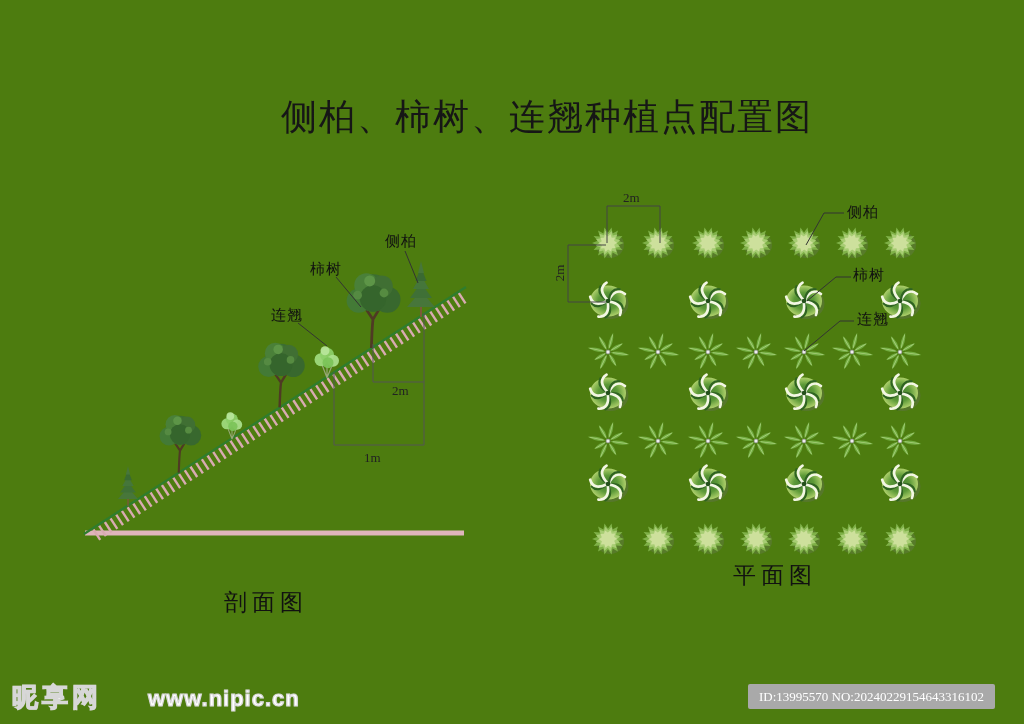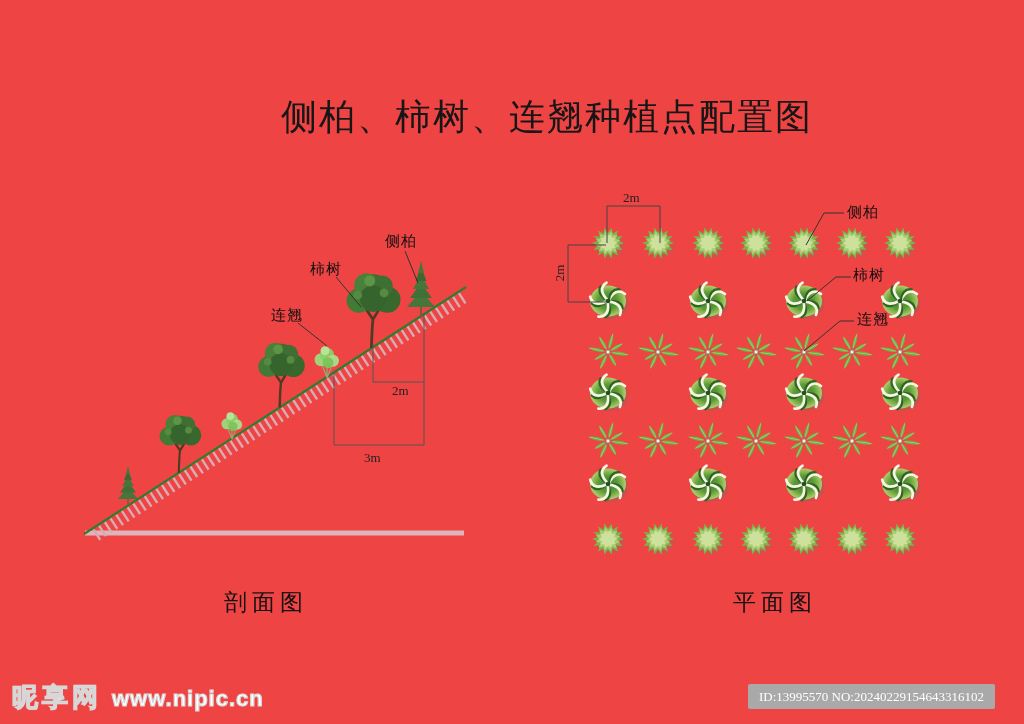--- a/index.html
+++ b/index.html
@@ -1,35 +1,36 @@
 <!DOCTYPE html>
 <html><head>
 <meta charset="utf-8">
 <style>
   html,body { margin:0; padding:0; background:#888; }
   .page {
-    position:relative; width:1024px; height:724px; background:#ef4444;
+    position:relative; width:1024px; height:724px; background:#4d7c0f;
     overflow:hidden; font-family:"Liberation Serif", serif; margin:0 auto;
   }
   .abs { position:absolute; }
   .title {
     font-size:36px; letter-spacing:2px; color:#161616; white-space:nowrap;
   }
   .plant-label { font-size:15px; color:#111; letter-spacing:1px; white-space:nowrap; }
   .dim-label { font-size:13px; color:#222; white-space:nowrap; }
   .dim-vert {
     width:40px; text-align:center;
     transform:rotate(-90deg); transform-origin:center center;
   }
   .caption { font-size:23px; letter-spacing:5px; color:#111; white-space:nowrap;margin-top:12px; }
   .watermark {
     display:flex; align-items:baseline; color:#ffffff;
     -webkit-text-stroke:1.2px #d7d7d7;
     text-shadow:0 0 1px #dedede;
     font-family:"Liberation Sans", sans-serif;
+    gap:36px;
   }
   .wm-name { font-size:26px; font-weight:bold; letter-spacing:4px; }
   .wm-url  { font-size:22px; font-weight:bold; margin-left:10px; letter-spacing:1px; }
   .badge {
     background:#a9a9a9; color:#ffffff; font-family:Liberation Serif, serif;
     font-size:13px; height:25px; line-height:25px; padding:0 11px; border-radius:2px;
     white-space:nowrap;
   }
   svg { display:block; }
 </style>
@@ -262,29 +263,29 @@
       <path d="M806,245 L824,213 L844,213 M807,301 L836,277 L851,277 M804,351 L840,321 L854,321" stroke="#333" stroke-width="1" fill="none"></path>
     </g>
   </svg>
 
   <div class="abs title" style="left:281px;top:93px">侧柏、柿树、连翘种植点配置图</div>
 
   <div class="abs plant-label" style="left:385px;top:232px">侧柏</div>
   <div class="abs plant-label" style="left:310px;top:260px">柿树</div>
   <div class="abs plant-label" style="left:271px;top:306px">连翘</div>
   <div class="abs dim-label" style="left:392px;top:383px">2m</div>
-  <div class="abs dim-label" style="left:364px;top:450px">3m</div>
+  <div class="abs dim-label" style="left:364px;top:450px">1m</div>
   <div class="abs caption" style="left:224px;top:575px">剖面图</div>
 
   <div class="abs plant-label" style="left:847px;top:203px">侧柏</div>
   <div class="abs plant-label" style="left:853px;top:266px">柿树</div>
   <div class="abs plant-label" style="left:857px;top:310px">连翘</div>
   <div class="abs dim-label" style="left:623px;top:190px">2m</div>
   <div class="abs dim-label dim-vert" style="left:540px;top:265px">2m</div>
-  <div class="abs caption" style="left:733px;top:575px">平面图</div>
+  <div class="abs caption" style="left:733px;top:548px">平面图</div>
 
   <div class="abs watermark" style="left:12px;top:680px">
     <span class="wm-name">昵享网</span>
     <span class="wm-url">www.nipic.cn</span>
   </div>
   <div class="abs badge" style="left:748px;top:684px">ID:13995570 NO:20240229154643316102</div>
 
 </div>
 
 </body></html>

